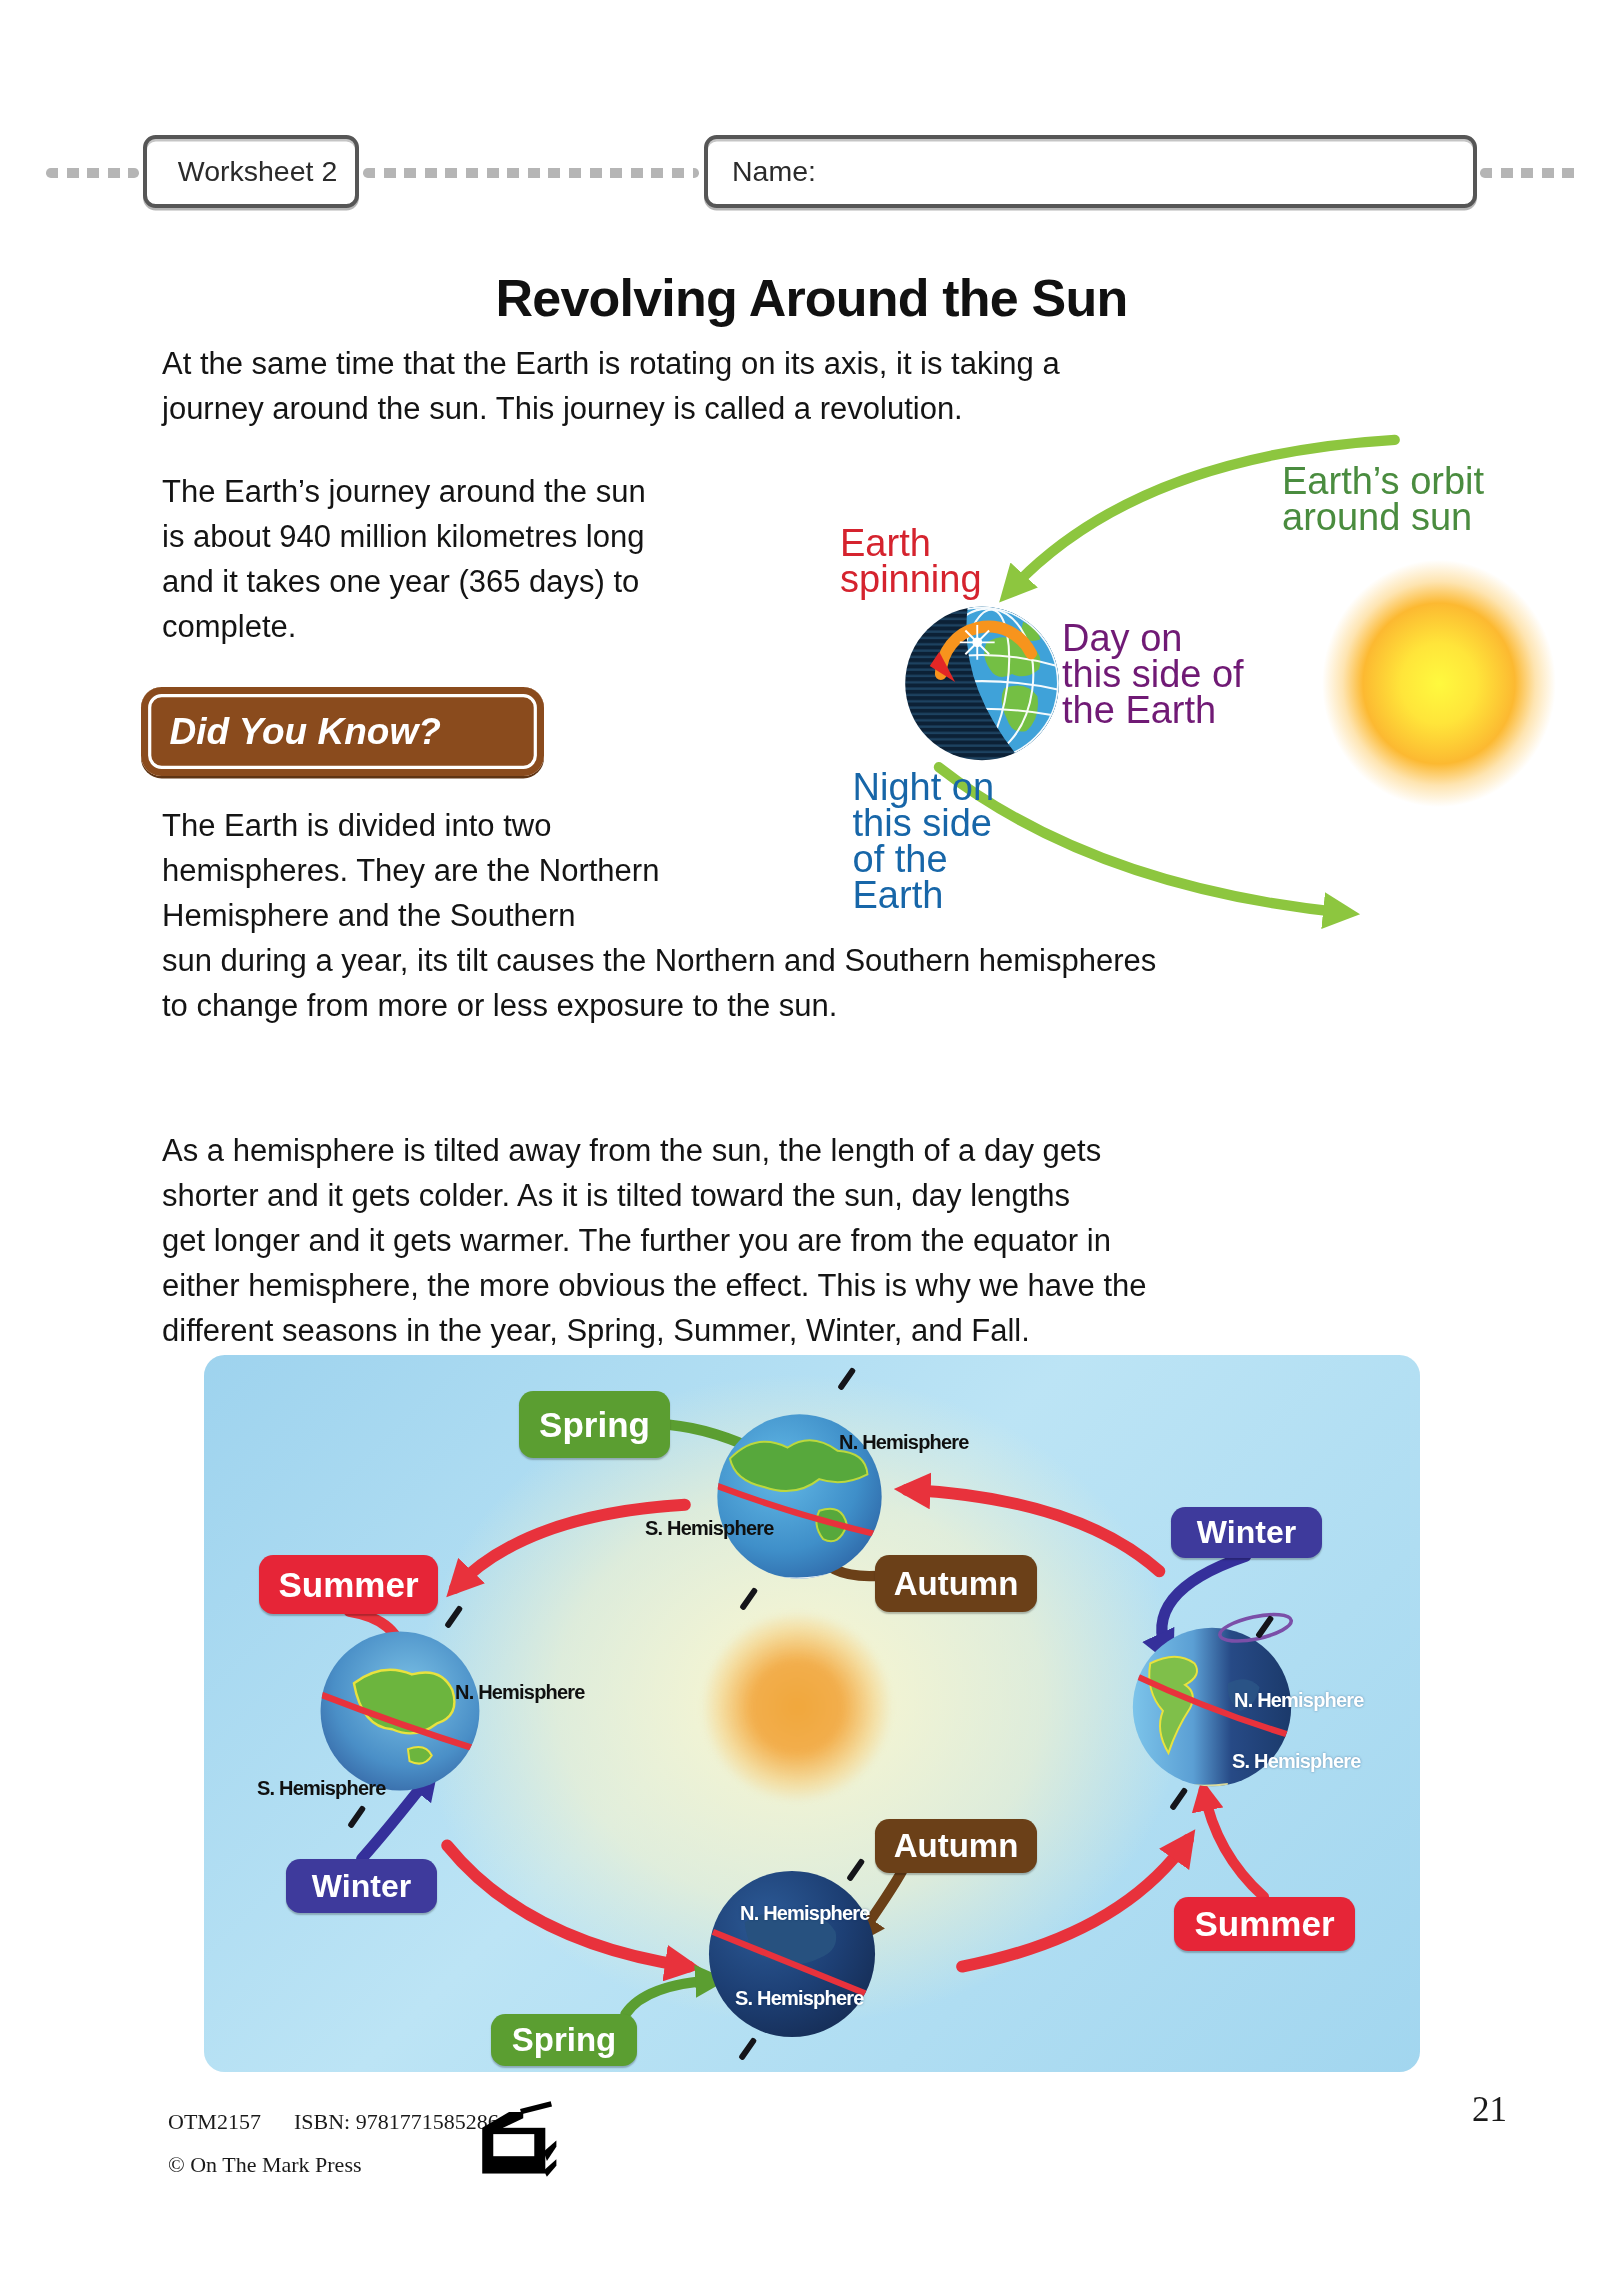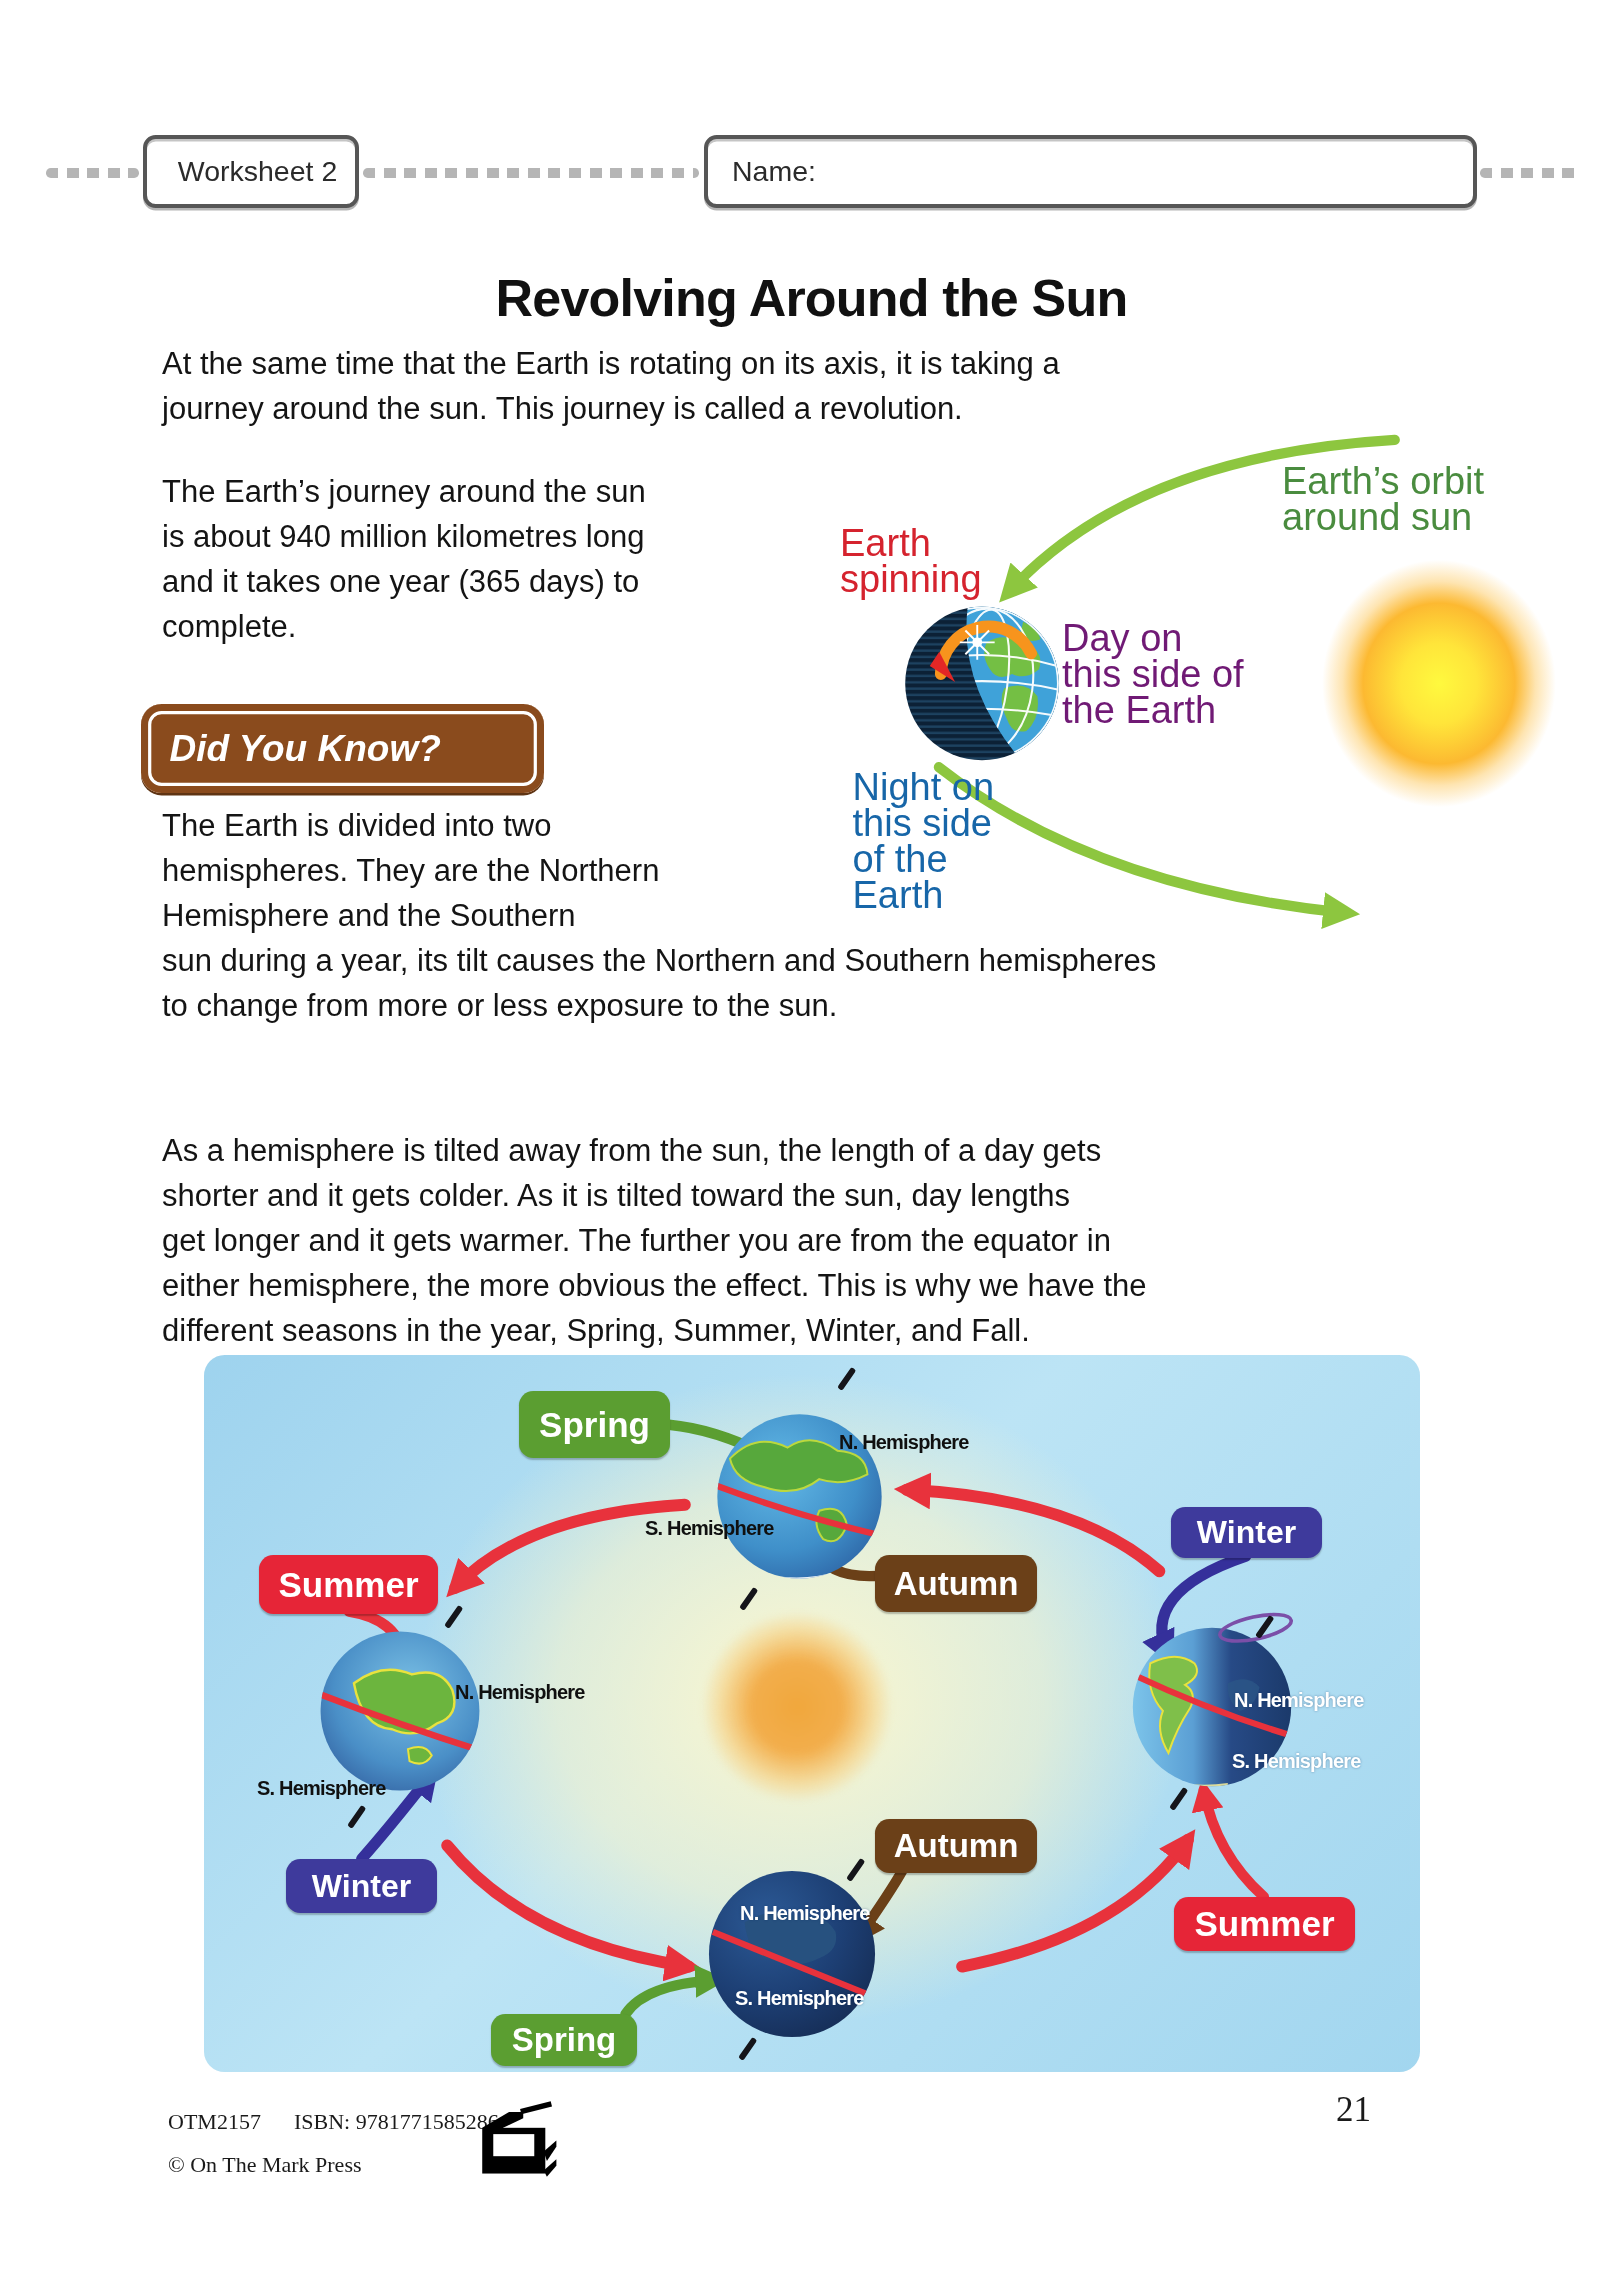--- a/index.html
+++ b/index.html
@@ -13,21 +13,21 @@
         border-radius:4.8px;}
   .hbox{position:absolute;top:135px;height:73px;border:4px solid #565656;border-radius:12.7px;
         background:#fff;box-sizing:border-box;display:flex;align-items:center;
         font-size:28.5px;color:#2b2b2b;box-shadow:0 2.4px 0 rgba(90,90,90,.45), inset 0 2.4px 0 rgba(90,90,90,.35);}
 
   .title{position:absolute;left:0;top:268px;width:1623px;text-align:center;
          font-size:52px;font-weight:bold;letter-spacing:-0.8px;color:#111;}
 
   .bodyline{white-space:nowrap;font-size:31px;line-height:45px;color:#141414;}
 
-  .dyk{position:absolute;left:141px;top:704px;width:403px;height:89px;border-radius:20.6px;
+  .dyk{position:absolute;left:141px;top:687px;width:403px;height:89px;border-radius:20.6px;
        background:#8a4b1d;box-shadow:inset 0 0 0 7.1px #8a4b1d, inset 0 0 0 10.3px #ffffff,0 2.4px 0 #5f3413;
        display:flex;align-items:center;}
   .dyk span{font-size:37px;font-weight:bold;font-style:italic;color:#fff;padding-left:28.5px;}
 
   
   .odiag{position:absolute;left:824px;top:412px;width:799px;height:563px;}
   .dlabel{position:absolute;font-weight:normal;font-size:38px;line-height:36px;}
   .sun-top{position:absolute;left:469px;top:117px;width:292px;height:309px;border-radius:50%;
      background:radial-gradient(closest-side,#fff93e 0%,#ffe53a 26%,#fcb931 52%,rgba(252,185,49,.38) 66%,rgba(252,185,49,0) 80%);}
 
@@ -327,15 +327,15 @@
 
   <svg class="abs" style="left:474px;top:2101px;" width="89" height="82" viewBox="0 0 112 104">
     <rect x="10" y="34" width="80" height="58" fill="#000"></rect>
     <rect x="24" y="42" width="52" height="28" fill="#fff"></rect>
     <polygon points="10,34 44,14 62,14 62,22 24,40" fill="#000"></polygon>
     <rect x="58" y="10" width="40" height="7" transform="rotate(-14 58 10)" fill="#000"></rect>
     <polygon points="88,64 104,50 104,58 92,76" fill="#000"></polygon>
     <polygon points="88,88 104,74 104,82 92,96" fill="#000"></polygon>
   </svg>
 
-  <div class="foot serif" style="left:1336px;top:2090px;font-size:35px;">21</div>
+  <div class="foot serif" style="left:1472px;top:2090px;font-size:35px;">21</div>
 </div>
 
 
 </body></html>

